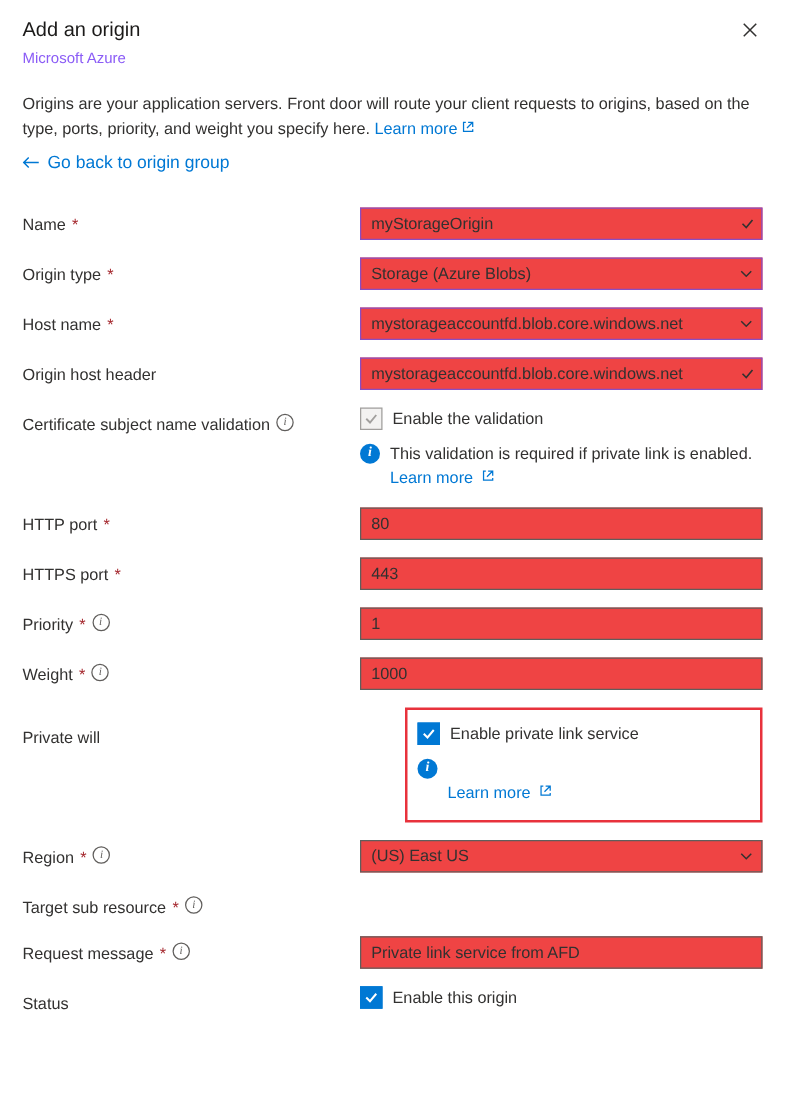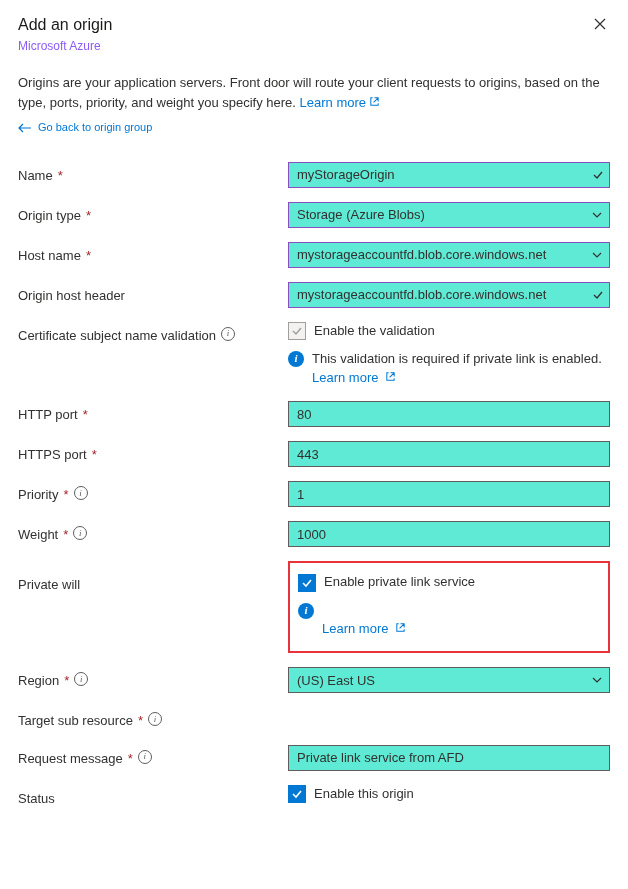--- a/index.html
+++ b/index.html
@@ -12,49 +12,49 @@
     padding: 14px 18px;
     line-height: 1.4;
   }
   .header { display: flex; justify-content: space-between; align-items: flex-start; margin-bottom: 18px; }
   .title { font-size: 16px; font-weight: 400; color: #1b1a19; }
   .subtitle { font-size: 12px; color: #8b5cf6; margin-top: 2px; }
   .close-x { font-size: 14px; color: #323130; cursor: pointer; padding: 4px; }
   .description { font-size: 13px; color: #323130; margin-bottom: 8px; line-height: 1.5; }
   .link { color: #0078d4; text-decoration: none; cursor: pointer; }
   .ext-icon { display:inline-block; vertical-align: baseline; margin-left: 3px; }
-  .back-link { display: flex; align-items: center; gap: 6px; color: #0078d4; cursor: pointer; margin-bottom: 26px; font-size: 11px; }
+  .back-link { display: flex; align-items: center; gap: 6px; color: #0078d4; cursor: pointer; margin-bottom: 26px; font-size: 14px; }
   .form-row { display: flex; align-items: flex-start; margin-bottom: 14px; }
   .form-label-col { width: 270px; flex-shrink: 0; display: flex; gap: 5px; padding-top: 5px; font-size: 13px; color: #323130; }
   .form-field-col { flex: 1; }
   .req { color: #a4262c; }
   .info-circle { display:inline-flex; width:14px; height:14px; border:1px solid #605e5c; border-radius:50%; align-items:center; justify-content:center; font-size:9px; color:#605e5c; font-style: italic; font-family: Georgia, serif; cursor: default; }
   .input, .select {
     width: 100%;
     height: 26px;
     border: 1px solid #605e5c;
     padding: 0 26px 0 8px;
     font-size: 13px;
     font-family: inherit;
     color: #323130;
-    background: #5eead4;
+    background: #ef4444;
     position: relative;
   }
   .input-wrap { position: relative; }
   .purple-border { border-color: #8a4dc2 !important; }
   .field-check { position:absolute; right:6px; top:50%; transform:translateY(-50%); color:#323130; pointer-events:none; }
   .field-chevron { position:absolute; right:8px; top:50%; transform:translateY(-50%); color:#323130; pointer-events:none; }
   .checkbox-row { display:flex; align-items:center; gap:8px; }
   .cb { width:18px; height:18px; border:1px solid #605e5c; display:inline-flex; align-items:center; justify-content:center; cursor:pointer; flex-shrink:0; }
   .cb.checked { background:#0078d4; border-color:#0078d4; color:#fff; }
   .cb.disabled { background:#f3f2f1; border-color:#a19f9d; cursor:default; }
   .info-msg { display:flex; align-items:flex-start; gap:8px; margin-top:10px; font-size:13px; }
   .info-blue-icon { width:16px; height:16px; background:#0078d4; border-radius:50%; color:#fff; display:inline-flex; align-items:center; justify-content:center; font-size:11px; font-weight:bold; font-style: italic; font-family: Georgia, serif; flex-shrink:0; margin-top:1px; }
   .info-msg-text { flex:1; color:#323130; line-height:1.45; }
-  .highlight-box { border: 2px solid #e8323c; padding: 10px 8px 12px 8px; }
+  .highlight-box { border: 2px solid #e8323c; padding: 10px 8px 12px 8px; margin-left: 36px; }
   .form-row.highlight-container .form-label-col { padding-top: 15px; }
   svg { display: block; }
 </style>
 </head>
 <body>
 
 <div class="header">
   <div>
     <div class="title">Add an origin</div>
     <div class="subtitle">Microsoft Azure</div>

